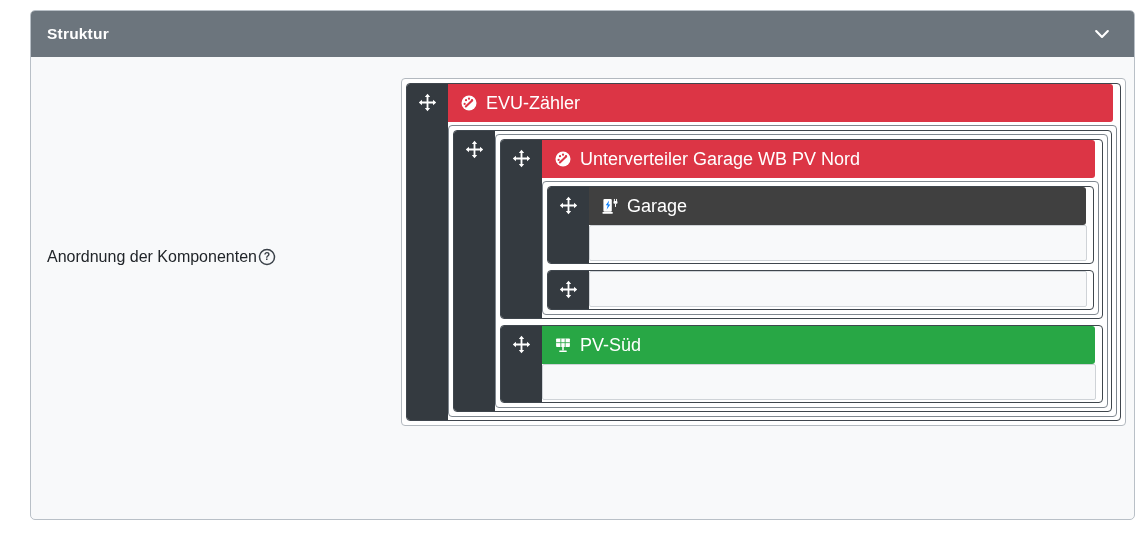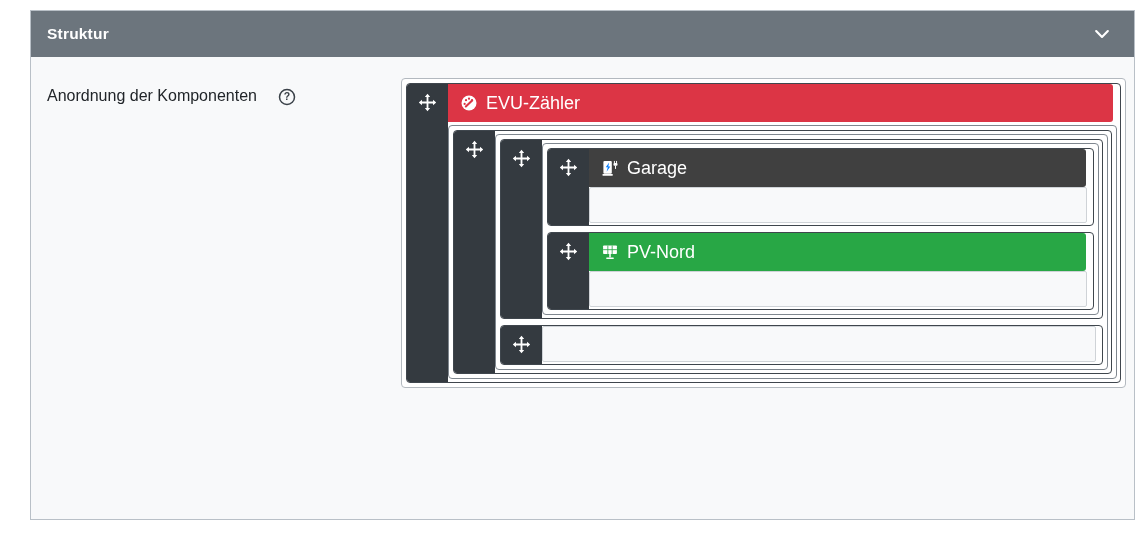--- a/index.html
+++ b/index.html
@@ -9,42 +9,42 @@
     background:#ffffff;
     font-family:"Liberation Sans", sans-serif;
     position:relative;
     overflow:hidden;
   }
   .card {
     position:absolute; left:30px; top:10px;
     width:1105px; height:510px;
     background:#f8f9fa;
     border:1px solid #b9c0c7;
-    border-radius:0;
+    border-radius:5px;
     overflow:hidden;
   }
   .card-header {
     height:46px;
     background:#6c757d;
     display:flex; align-items:center; justify-content:space-between;
     padding:0 22px 0 16px;
     color:#fff;
     cursor:pointer;
   }
   .card-title { font-size:15.5px; font-weight:bold; letter-spacing:0.2px; }
   .chev { width:20px; height:20px; display:block; }
   .card-body {
     display:flex;
     padding:21px 8px 0 16px;
   }
   .label-col {
     flex:0 0 354px;
     padding-top:9px;
     font-size:16px; color:#212529;
-    display:flex; align-items:flex-start; gap:21px;
+    display:flex; align-items:center; gap:1px;
   }
   .help-icon { width:18px; height:18px; display:inline-block; margin-top:1px; cursor:pointer; }
   .tree-col { flex:1; min-width:0; }
 
   .tree-list {
     background:#fff;
     border:1px solid #7f878f;
     border-radius:4px;
     padding:4px;
   }
@@ -134,20 +134,31 @@
                   </div>
                   <div class="item-content">
                     <div class="tree-list children-list">
                       <div class="tree-item">
                         <div class="drag-handle">
                           <svg class="move-ic" viewBox="0 0 24 24">
     <path fill="#ffffff" d="M12 1 L15.4 5 H13.15 V10.85 H19 V8.6 L23 12 L19 15.4 V13.15 H13.15 V19 H15.4 L12 23 L8.6 19 H10.85 V13.15 H5 V15.4 L1 12 L5 8.6 V10.85 H10.85 V5 H8.6 Z"></path>
   </svg>
                         </div>
                         <div class="item-content">
+                          <div class="component-bar" style="background: rgb(220, 53, 69); --bar: #dc3545;">
+                            <svg viewBox="0 0 24 24">
+    <circle cx="12" cy="12" r="10" fill="#ffffff"></circle>
+    <circle cx="6.2" cy="13.2" r="1.5" style="fill:var(--bar,#dc3545)"></circle>
+    <circle cx="8" cy="8.2" r="1.5" style="fill:var(--bar,#dc3545)"></circle>
+    <circle cx="12" cy="6.2" r="1.5" style="fill:var(--bar,#dc3545)"></circle>
+    <circle cx="16" cy="8.2" r="1.5" style="fill:var(--bar,#dc3545)"></circle>
+    <line x1="7.8" y1="16.6" x2="16.2" y2="8.8" style="stroke:var(--bar,#dc3545)" stroke-width="2.8" stroke-linecap="round"></line>
+  </svg>
+                            <span>Unterverteiler Garage WB PV Nord</span>
+                          </div>
                           <div class="tree-list children-list">
                             <div class="tree-item">
                               <div class="drag-handle">
                                 <svg class="move-ic" viewBox="0 0 24 24">
     <path fill="#ffffff" d="M12 1 L15.4 5 H13.15 V10.85 H19 V8.6 L23 12 L19 15.4 V13.15 H13.15 V19 H15.4 L12 23 L8.6 19 H10.85 V13.15 H5 V15.4 L1 12 L5 8.6 V10.85 H10.85 V5 H8.6 Z"></path>
   </svg>
                               </div>
                               <div class="item-content">
                                 <div class="component-bar" style="background: #404040; --bar: #007bff;">
                                   <svg viewBox="0 0 24 24">
@@ -164,44 +175,44 @@
                                 <div class="dropzone"></div>
                               </div>
                             </div>
                             <div class="tree-item">
                               <div class="drag-handle">
                                 <svg class="move-ic" viewBox="0 0 24 24">
     <path fill="#ffffff" d="M12 1 L15.4 5 H13.15 V10.85 H19 V8.6 L23 12 L19 15.4 V13.15 H13.15 V19 H15.4 L12 23 L8.6 19 H10.85 V13.15 H5 V15.4 L1 12 L5 8.6 V10.85 H10.85 V5 H8.6 Z"></path>
   </svg>
                               </div>
                               <div class="item-content">
-                                <div class="component-bar" style="background: rgb(40, 167, 69); --bar: #28a745;">
-                                  <svg viewBox="0 0 24 24">
+                                <div class="dropzone"></div>
+                              </div>
+                            </div>
+                          </div>
+                        </div>
+                      </div>
+                      <div class="tree-item">
+                        <div class="drag-handle">
+                          <svg class="move-ic" viewBox="0 0 24 24">
+    <path fill="#ffffff" d="M12 1 L15.4 5 H13.15 V10.85 H19 V8.6 L23 12 L19 15.4 V13.15 H13.15 V19 H15.4 L12 23 L8.6 19 H10.85 V13.15 H5 V15.4 L1 12 L5 8.6 V10.85 H10.85 V5 H8.6 Z"></path>
+  </svg>
+                        </div>
+                        <div class="item-content">
+                          <div class="component-bar" style="background: rgb(40, 167, 69); --bar: #28a745;">
+                            <svg viewBox="0 0 24 24">
     <rect x="2.8" y="3.4" width="18.4" height="11.2" rx="1" fill="#ffffff"></rect>
     <rect x="8.6" y="3.4" width="1.1" height="11.2" style="fill:var(--bar,#28a745)"></rect>
     <rect x="14.3" y="3.4" width="1.1" height="11.2" style="fill:var(--bar,#28a745)"></rect>
     <rect x="2.8" y="8.4" width="18.4" height="1.1" style="fill:var(--bar,#28a745)"></rect>
     <rect x="11" y="14.6" width="2" height="4.6" fill="#ffffff"></rect>
     <rect x="6.8" y="19.2" width="10.4" height="2" rx="1" fill="#ffffff"></rect>
   </svg>
-                                  <span>PV-Nord</span>
-                                </div>
-                                <div class="dropzone"></div>
-                              </div>
-                            </div>
+                            <span>PV-Süd</span>
                           </div>
-                        </div>
-                      </div>
-                      <div class="tree-item">
-                        <div class="drag-handle">
-                          <svg class="move-ic" viewBox="0 0 24 24">
-    <path fill="#ffffff" d="M12 1 L15.4 5 H13.15 V10.85 H19 V8.6 L23 12 L19 15.4 V13.15 H13.15 V19 H15.4 L12 23 L8.6 19 H10.85 V13.15 H5 V15.4 L1 12 L5 8.6 V10.85 H10.85 V5 H8.6 Z"></path>
-  </svg>
-                        </div>
-                        <div class="item-content">
                           <div class="dropzone"></div>
                         </div>
                       </div>
                     </div>
                   </div>
                 </div>
               </div>
             </div>
           </div>
         </div>

